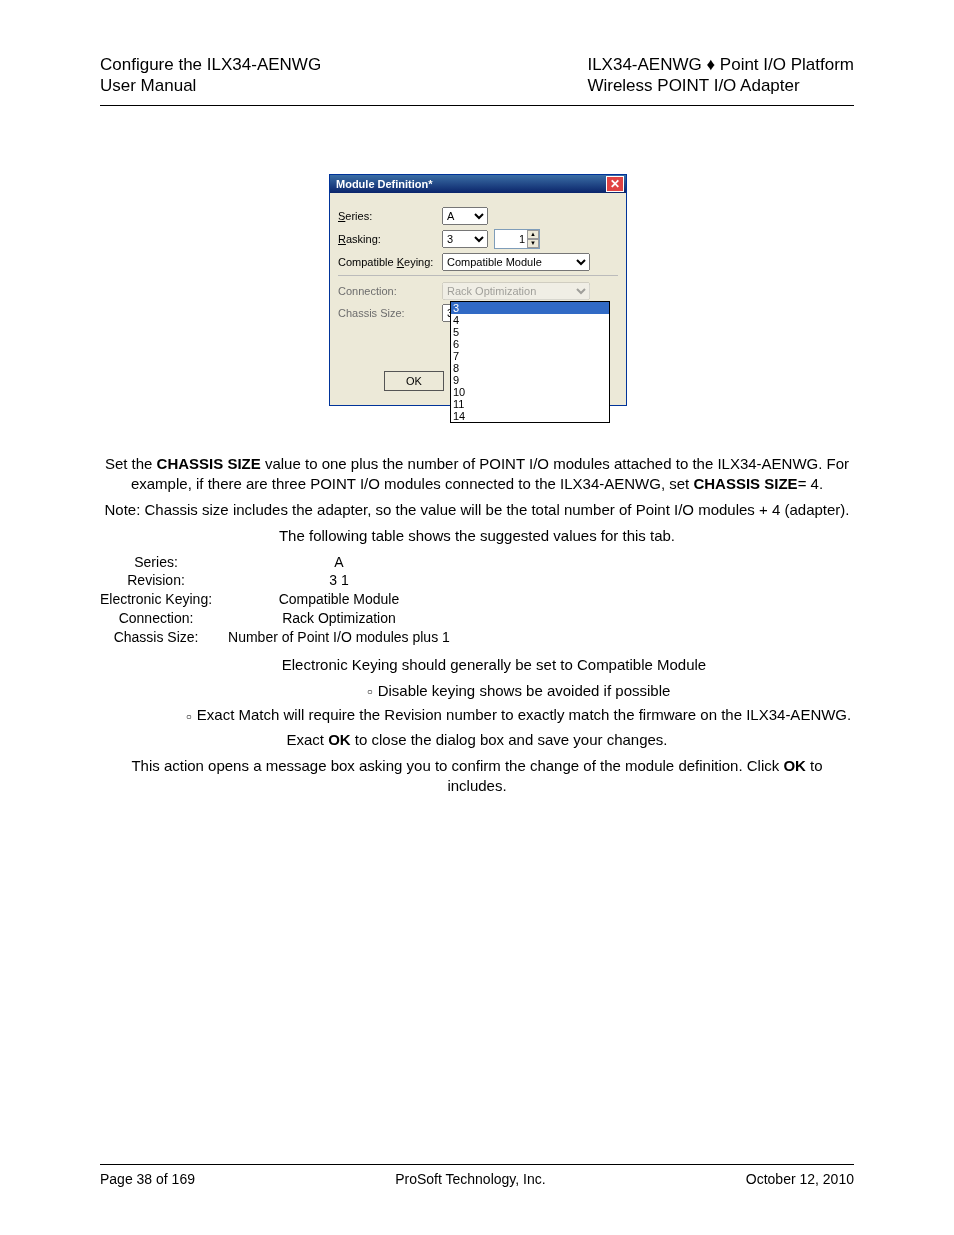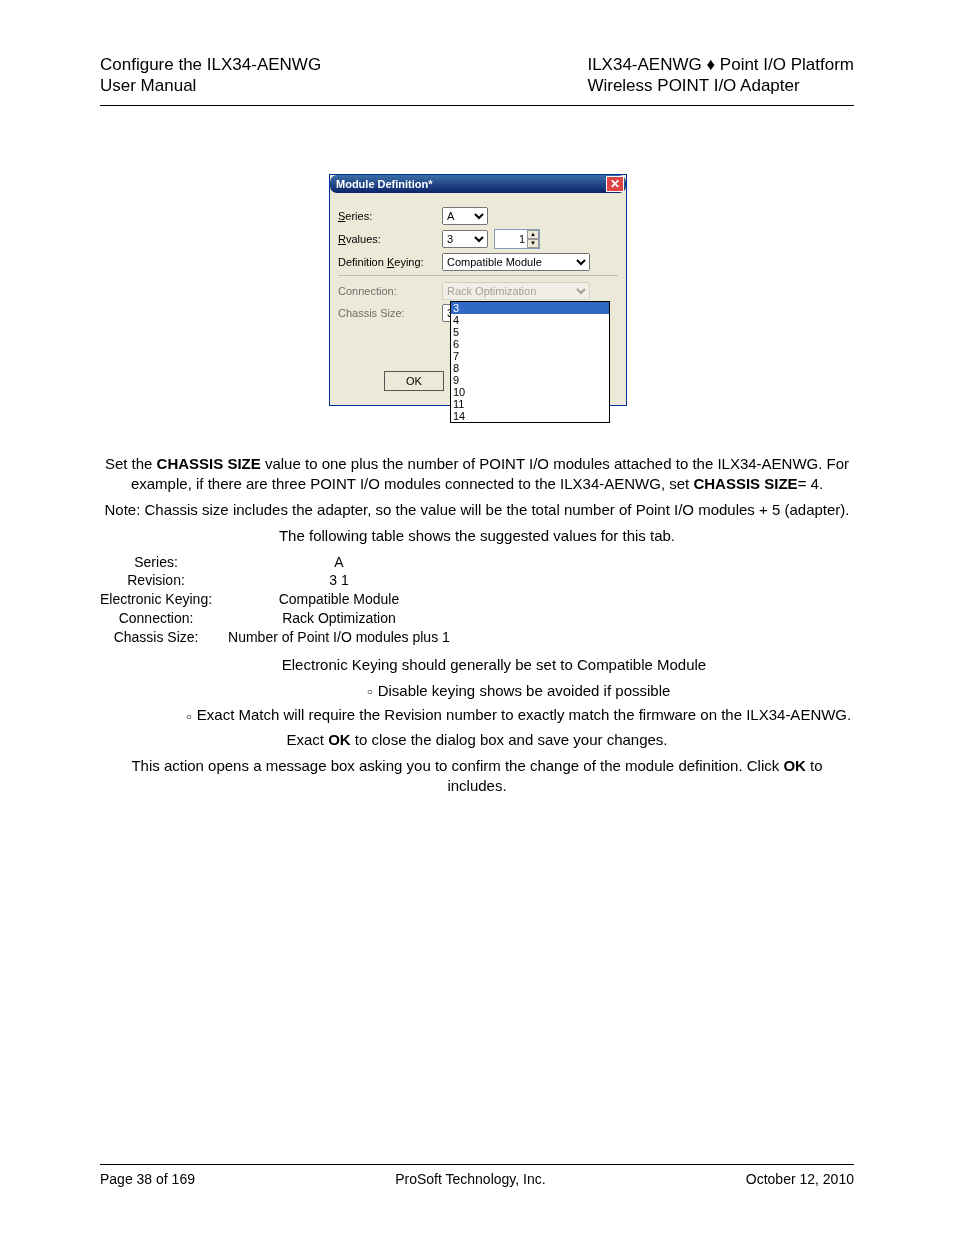--- a/index.html
+++ b/index.html
@@ -39,21 +39,20 @@
   background: #ece9d8;
   border: 1px solid #003399;
 }
 .titlebar {
   height: 18px;
   background: linear-gradient(#3b6ea5, #0a246a);
   display: flex; align-items: center; justify-content: space-between;
   padding: 0 2px 0 6px;
   color: #fff;
   font-weight: bold;
-  border-radius: 7px;
 }
 .closebtn {
   width: 16px; height: 14px;
   background: #e04343;
   border: 1px solid #fff;
   display: flex; align-items: center; justify-content: center;
   font-size: 12px; line-height: 1;
   color: #fff;
   cursor: pointer;
 }
@@ -156,32 +155,32 @@
       <div class="titlebar">
         <span>Module Definition*</span>
         <div class="closebtn">✕</div>
       </div>
       <div class="dlg-body">
         <div class="row">
           <span class="lbl"><span class="u">S</span><span>eries:</span></span>
           <select class="sel-sm"><option>A</option></select>
         </div>
         <div class="row">
-          <span class="lbl"><span class="u">R</span><span>values:</span></span>
+          <span class="lbl"><span class="u">R</span><span>asking:</span></span>
           <select class="rev-min"><option>3</option></select>
           <span class="spin-wrap">
             <input class="spin-input" value="1" style="">
             <span class="spin-btns">
                 <button>▲</button>
                 <button>▼</button>
               </span>
           </span>
         </div>
         <div class="row">
-          <span class="lbl"><span>Definition </span><span class="u">K</span><span>eying:</span></span>
+          <span class="lbl"><span>Compatible </span><span class="u">K</span><span>eying:</span></span>
           <select class="sel-wide"><option>Compatible Module</option></select>
         </div>
         <hr class="divider">
         <div class="row shade">
           <span class="lbl">Connection:</span>
           <select class="sel-wide" disabled=""><option>Rack Optimization</option></select>
         </div>
         <div class="row shade">
           <span class="lbl">Chassis Size:</span>
           <select class="sel-wide"><option>3</option></select>
@@ -204,21 +203,21 @@
 
         <button class="okbtn">OK</button>
       </div>
     </div>
   </div>
 
   <div class="body-text">
     <p>
       <span>Set the </span><span class="bold">CHASSIS SIZE</span><span> value to one plus the number of POINT I/O modules attached to the ILX34-AENWG. For example, if there are three POINT I/O modules connected to the ILX34-AENWG, set </span><span class="bold">CHASSIS SIZE</span><span>= 4.</span>
     </p>
-    <p class="note">Note: Chassis size includes the adapter, so the value will be the total number of Point I/O modules + 5 (adapter).</p>
+    <p class="note">Note: Chassis size includes the adapter, so the value will be the total number of Point I/O modules + 4 (adapter).</p>
     <p class="note">The following table shows the suggested values for this tab.</p>
     <table class="table indent">
       <tbody>
           <tr>
             <td>Series:</td>
             <td>A</td>
           </tr>
       <tr>
             <td>Revision:</td>
             <td>3     1</td>

